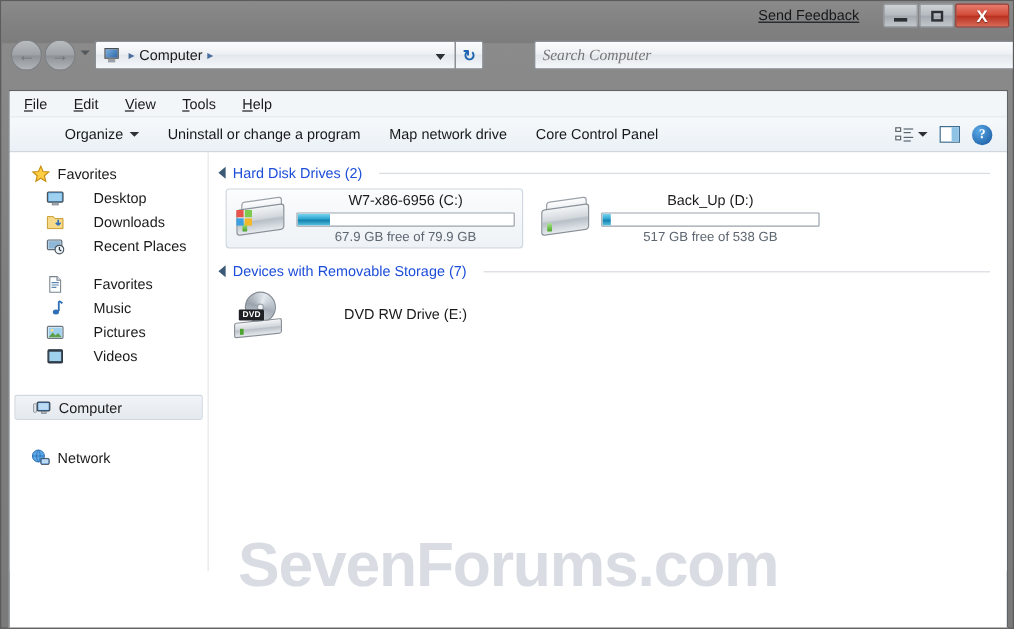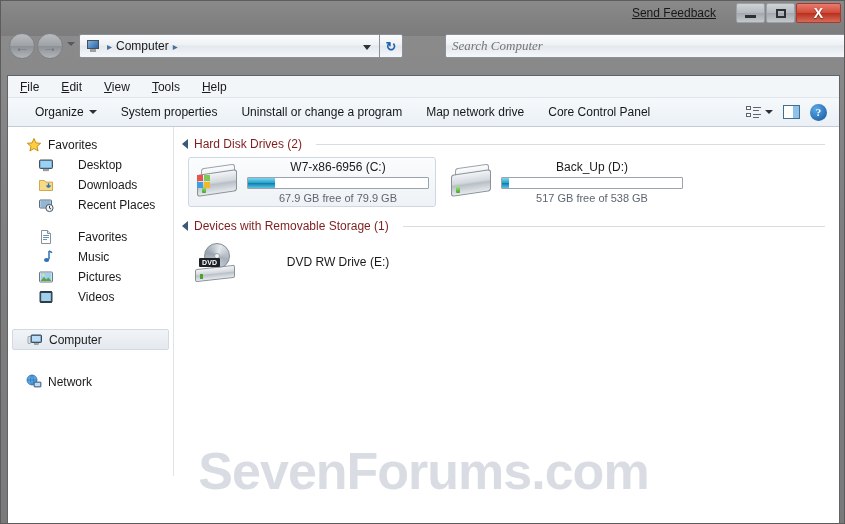--- a/index.html
+++ b/index.html
@@ -118,21 +118,21 @@
     height: 22px; background: #f3f6f9;
     display: flex; align-items: center; padding-left: 12px; gap: 22px;
     border-bottom: 1px solid #e2e7ec;
   }
   .menuitem { font-size: 12px; color: #1a1a1a; cursor: pointer; }
   .menuitem u { text-decoration: underline; }
   #toolbar {
     height: 29px;
     background: linear-gradient(180deg,#f6f9fb 0%,#eaf0f6 100%);
     border-bottom: 1px solid #c3ccd6;
-    display: flex; align-items: center; padding-left: 15px; gap: 0;
+    display: flex; align-items: center; padding-left: 34px; gap: 0;
   }
   .tb-item {
     font-size: 12px; color: #16181a; cursor: pointer; padding: 0 12px;
     display: flex; align-items: center; gap: 5px; height: 22px;
   }
   .tb-caret {
     width: 0; height: 0; border-left: 4px solid transparent; border-right: 4px solid transparent;
     border-top: 4px solid #2d3136;
   }
   #tb-right { margin-left: auto; display: flex; align-items: center; gap: 10px; padding-right: 12px; }
@@ -174,21 +174,21 @@
   #content {
     flex: 1; background: #ffffff; padding: 8px 0 0 8px; position: relative;
   }
   .group-head {
     display: flex; align-items: center; gap: 6px; margin-bottom: 4px; height: 18px;
   }
   .tri {
     width: 0; height: 0; border-top: 5px solid transparent; border-bottom: 5px solid transparent;
     border-right: 6px solid #3a5a77; cursor: pointer;
   }
-  .group-title { font-size: 12px; color: #7f1d1d; white-space: nowrap; }
+  .group-title { font-size: 12px; color: #1d4ed8; white-space: nowrap; }
   .group-line { flex: 1; height: 1px; background: #d8dde2; margin-left: 8px; margin-right: 14px; }
 
   .tile-row { display: flex; gap: 6px; margin-left: 6px; }
   .tile {
     width: 248px; height: 50px; display: flex; align-items: center; gap: 8px;
     padding: 4px 6px; border: 1px solid transparent; border-radius: 3px;
     cursor: pointer;
   }
   .tile.selected {
     background: linear-gradient(180deg,#fbfcfd 0%,#eef2f6 100%);
@@ -345,23 +345,20 @@
       <span class="menuitem"><u>E</u><span>dit</span></span>
       <span class="menuitem"><u>V</u><span>iew</span></span>
       <span class="menuitem"><u>T</u><span>ools</span></span>
       <span class="menuitem"><u>H</u><span>elp</span></span>
     </div>
 
     <div id="toolbar">
       <div class="tb-item">
         <span>Organize</span>
         <span class="tb-caret"></span>
-      </div>
-      <div class="tb-item">
-        <span>System properties</span>
       </div>
       <div class="tb-item">
         <span>Uninstall or change a program</span>
       </div>
       <div class="tb-item">
         <span>Map network drive</span>
       </div>
       <div class="tb-item">
         <span>Core Control Panel</span>
       </div>
@@ -553,21 +550,21 @@
               <div class="bar-outer">
                 <div class="bar-fill" id="fill-d" style="width: 4%;"></div>
               </div>
               <div class="tile-sub">517 GB free of 538 GB</div>
             </div>
           </div>
         </div>
 
         <div class="group-head" style="margin-top:10px">
           <span class="tri"></span>
-          <span class="group-title">Devices with Removable Storage (1)</span>
+          <span class="group-title">Devices with Removable Storage (7)</span>
           <span class="group-line"></span>
         </div>
 
         <div class="tile-row">
           <div class="tile" style="height:48px">
             <div class="dvd-ico">
               <div class="dvd-disc"></div>
               <div class="dvd-hole"></div>
               <div class="dvd-tray"></div>
               <div class="dvd-led"></div>

